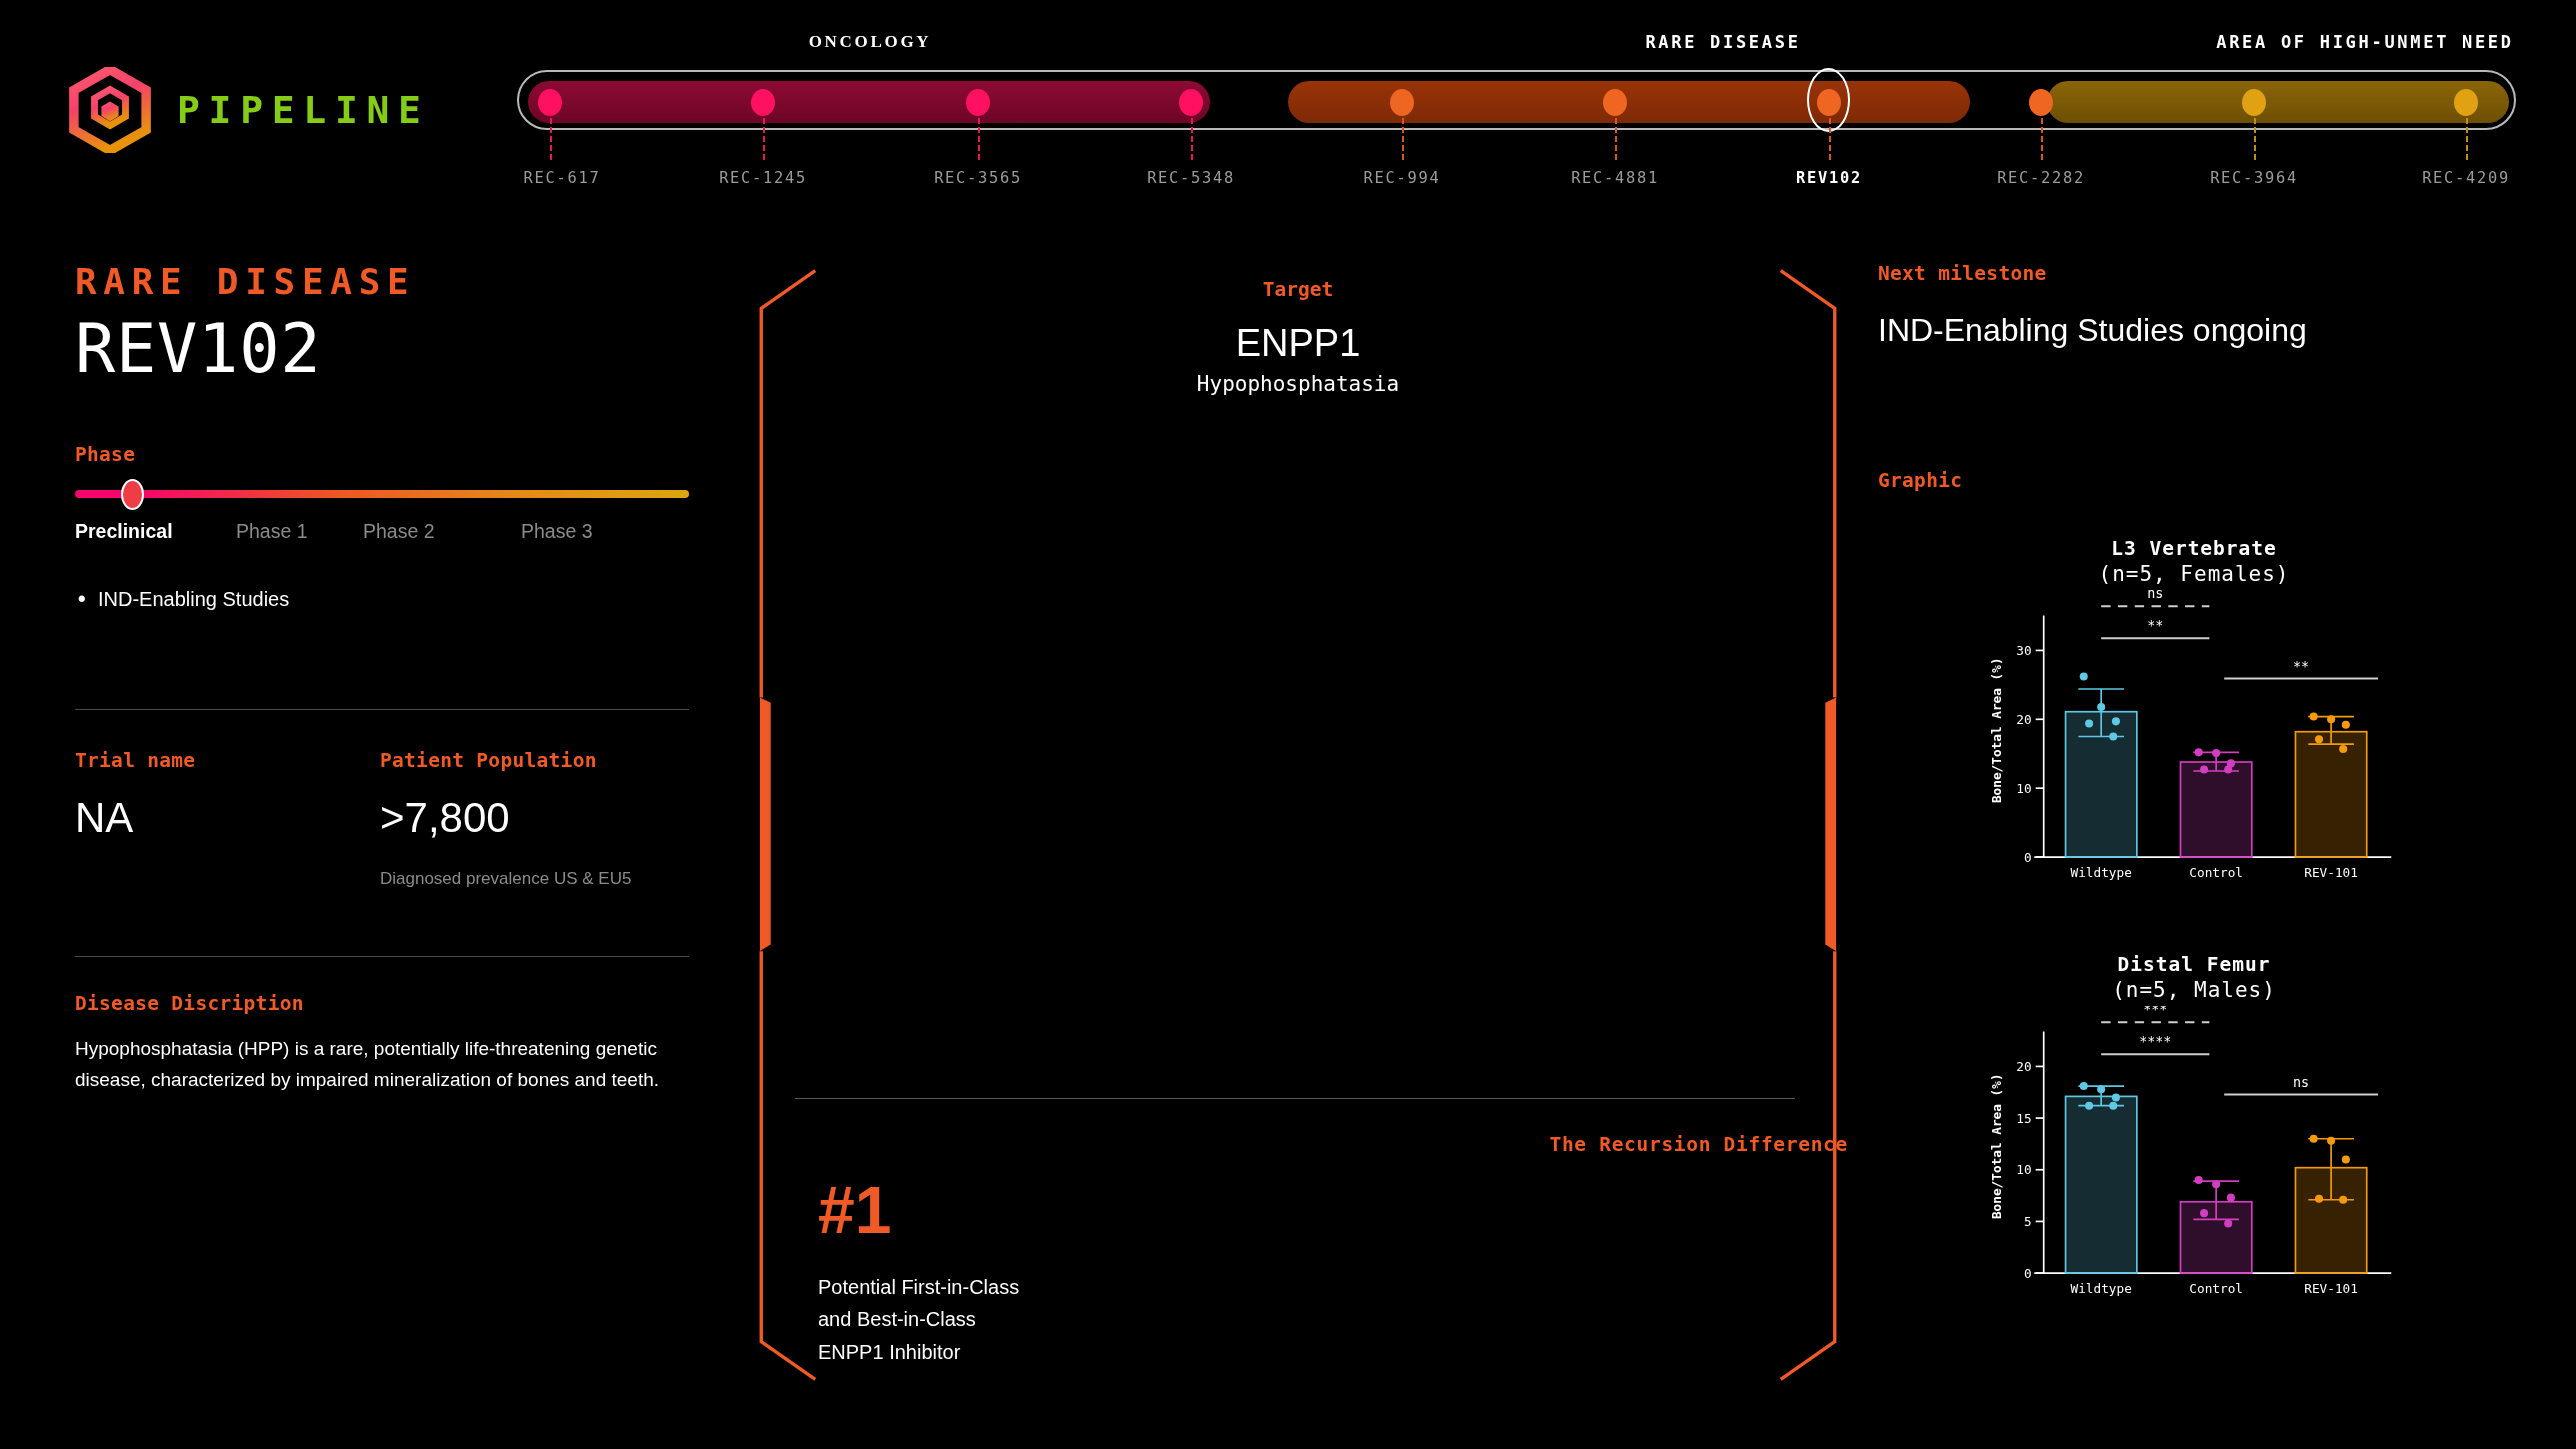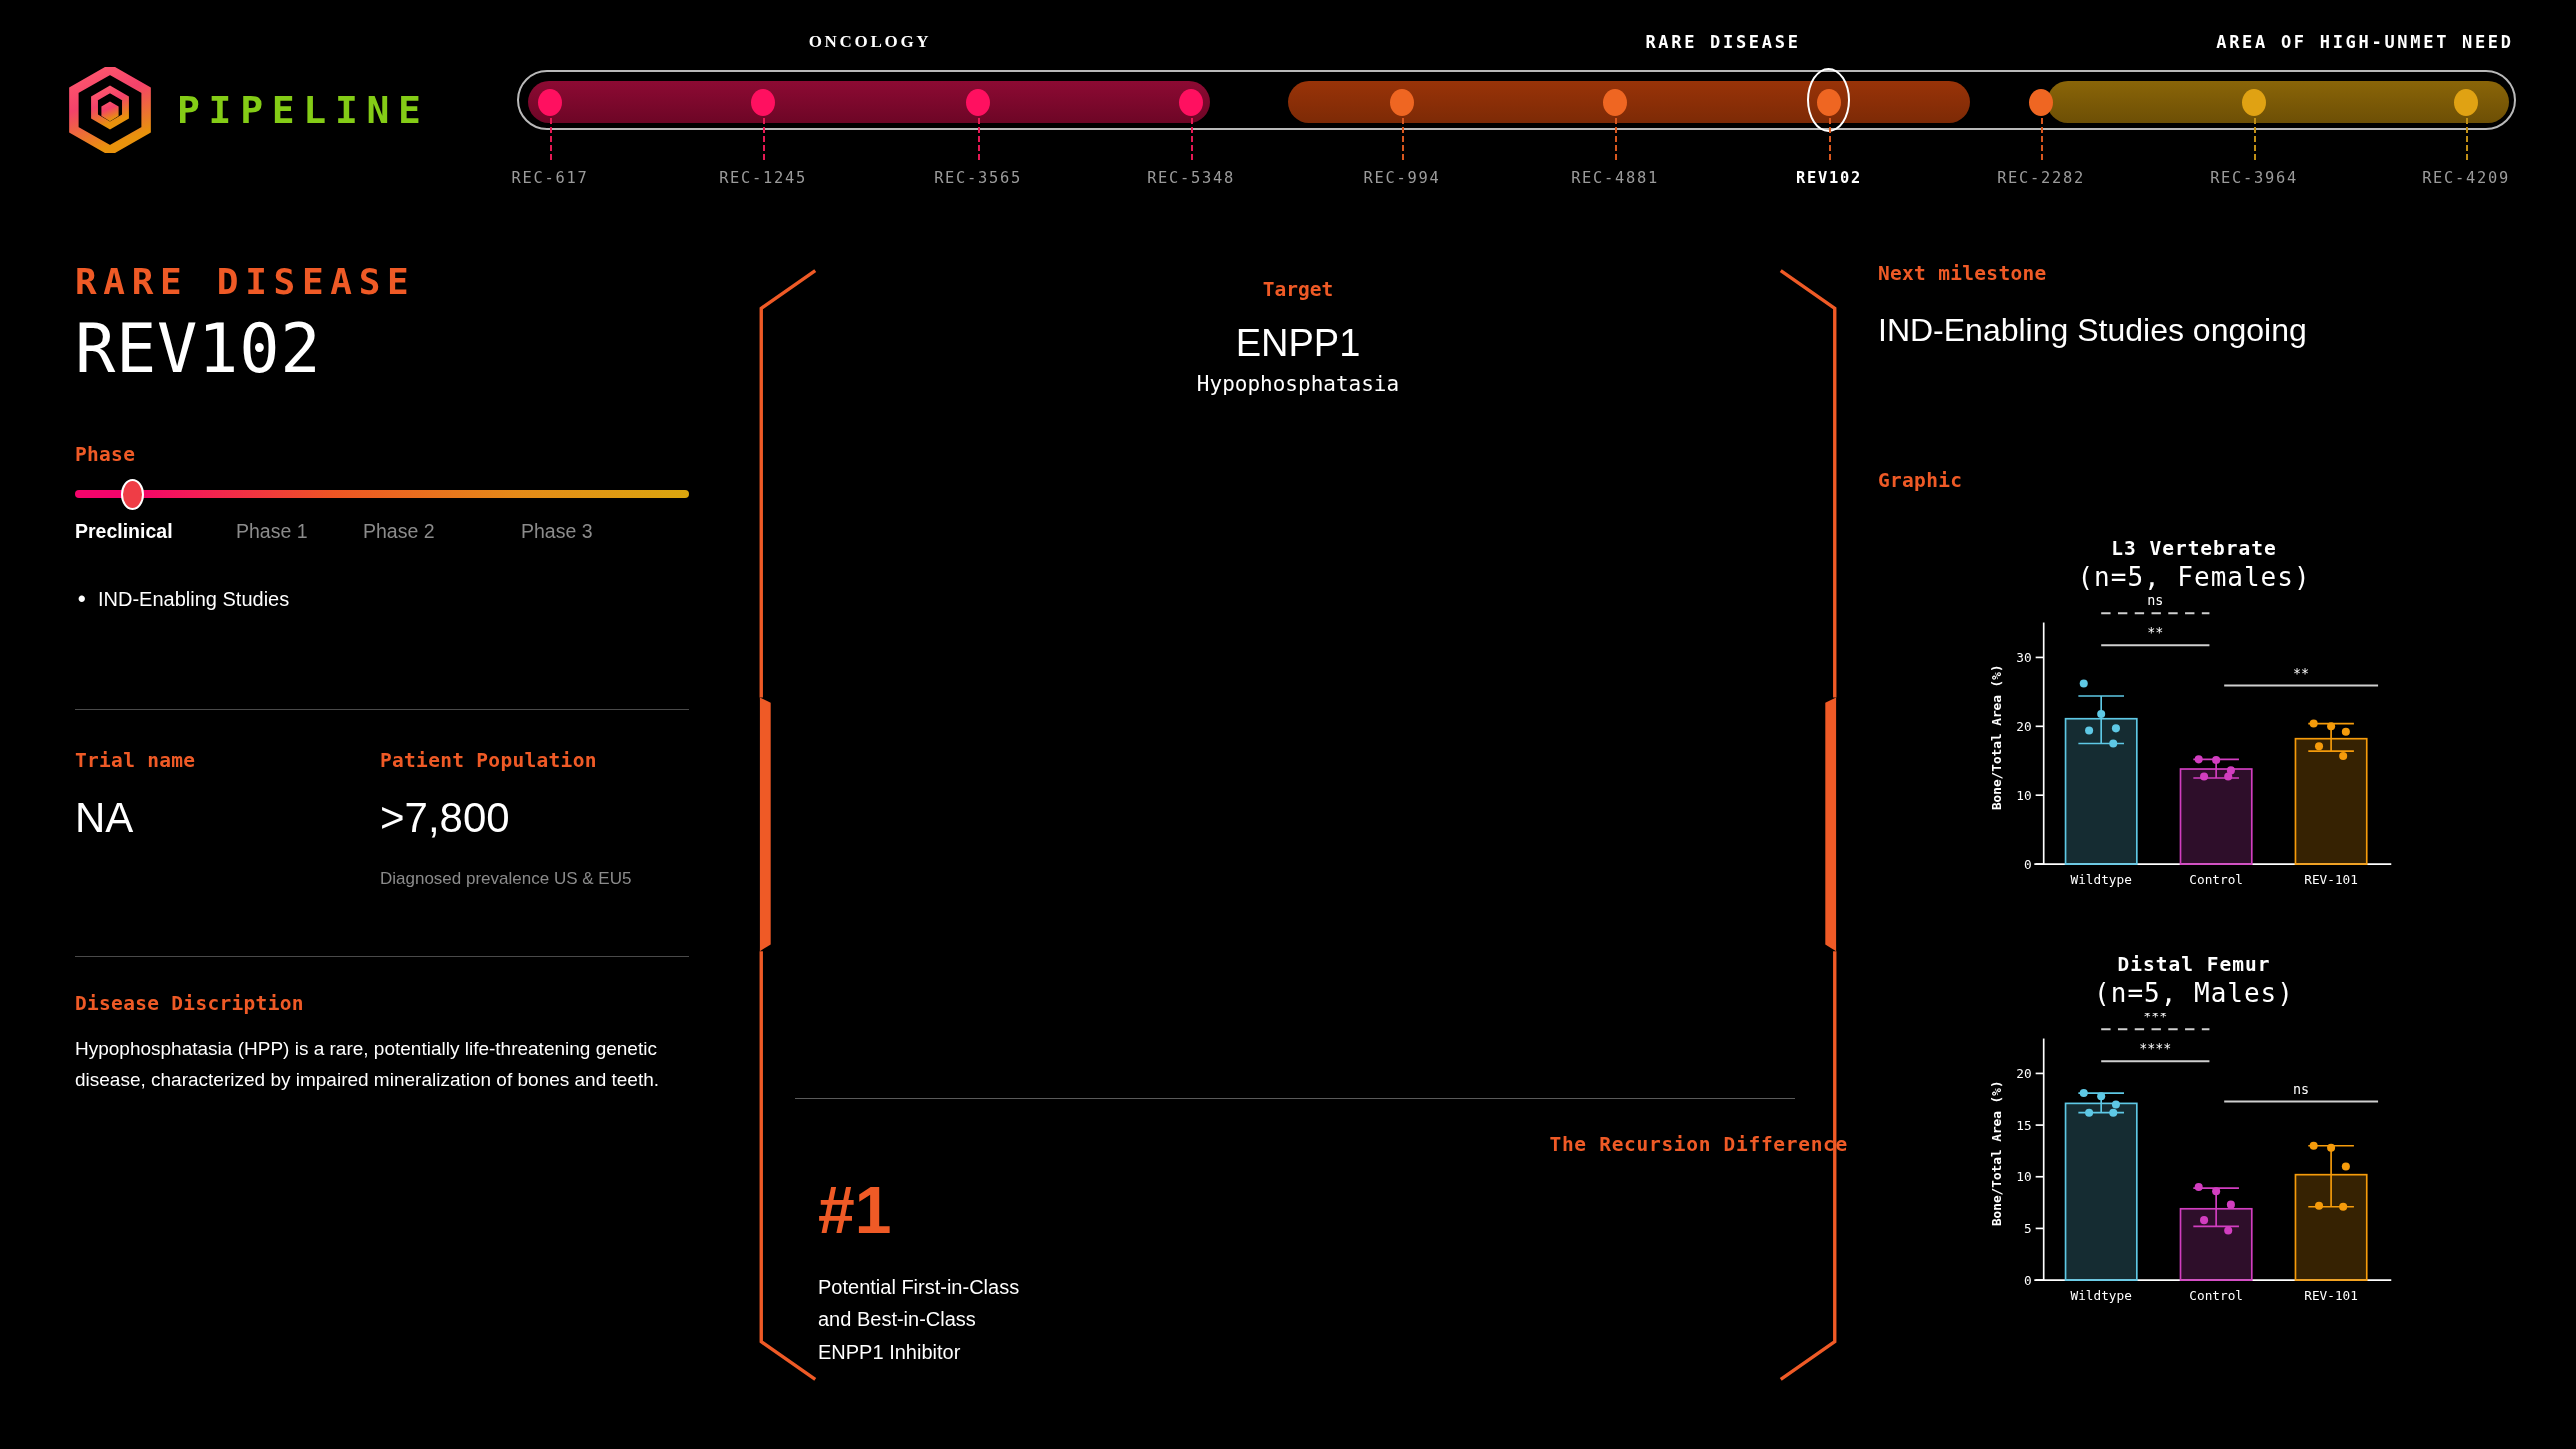--- a/index.html
+++ b/index.html
@@ -74,21 +74,21 @@
   #diff-num{position:absolute;left:70px;top:909px;font-size:66px;color:#ef5a26;font-weight:700;line-height:1;}
   #diff-text{position:absolute;left:70px;top:1003px;font-size:20px;color:#fff;line-height:1.62;}
 
   
   #right{position:absolute;left:1878px;top:262px;width:671px;}
   #ms-val{font-size:32px;color:#fff;margin-top:27px;line-height:1.15;}
   #graphic-lbl{margin-top:120px;}
   #charts{position:absolute;left:1986px;top:537px;width:416px;}
   .chartbox{position:relative;width:416px;height:416px;}
   .chart-title{text-align:center;font-size:19.5px;color:#fff;font-weight:700;letter-spacing:1px;line-height:1.25;}
-  .chart-sub{text-align:center;font-size:26px;color:#fff;letter-spacing:1px;line-height:1.25;}
+  .chart-sub{text-align:center;font-size:21px;color:#fff;letter-spacing:1px;line-height:1.25;}
   .chart-svg{display:block;margin-top:2.7px;}
 </style>
 </head>
 <body>
 
 <div id="header">
 
   <div id="logo-block">
     <svg id="logo-mark" viewBox="0 0 100 100">
       <defs>
@@ -107,21 +107,21 @@
 
   <div id="pipeline">
     <div class="seg onc" style="left:9.4px;width:682px;"></div>
     <div class="seg rare" style="left:769px;width:682px;"></div>
     <div class="seg unmet" style="left:1528px;width:462px;"></div>
   </div>
 
   <div id="pipeline-nodes">
       <div class="node pink" style="left: 538px; top: 89px; width: 24px; height: 27px;"></div>
       <div class="leader" style="left: 550px; top: 118px; height: 42px; border-left-color: rgb(229, 26, 85);"></div>
-      <div class="node-label mono" style="left: 550px; top: 169px; transform: translateX(-50%);">REC-617</div>
+      <div class="node-label mono" style="left: 562px; top: 169px; transform: translateX(-50%);">REC-617</div>
       <div class="node pink" style="left: 751px; top: 89px; width: 24px; height: 27px;"></div>
       <div class="leader" style="left: 763px; top: 118px; height: 42px; border-left-color: rgb(229, 26, 85);"></div>
       <div class="node-label mono" style="left: 763px; top: 169px; transform: translateX(-50%);">REC-1245</div>
       <div class="node pink" style="left: 966px; top: 89px; width: 24px; height: 27px;"></div>
       <div class="leader" style="left: 978px; top: 118px; height: 42px; border-left-color: rgb(229, 26, 85);"></div>
       <div class="node-label mono" style="left: 978px; top: 169px; transform: translateX(-50%);">REC-3565</div>
       <div class="node pink" style="left: 1179px; top: 89px; width: 24px; height: 27px;"></div>
       <div class="leader" style="left: 1191px; top: 118px; height: 42px; border-left-color: rgb(229, 26, 85);"></div>
       <div class="node-label mono" style="left: 1191px; top: 169px; transform: translateX(-50%);">REC-5348</div>
       <div class="node orange" style="left: 1390px; top: 89px; width: 24px; height: 27px;"></div>

